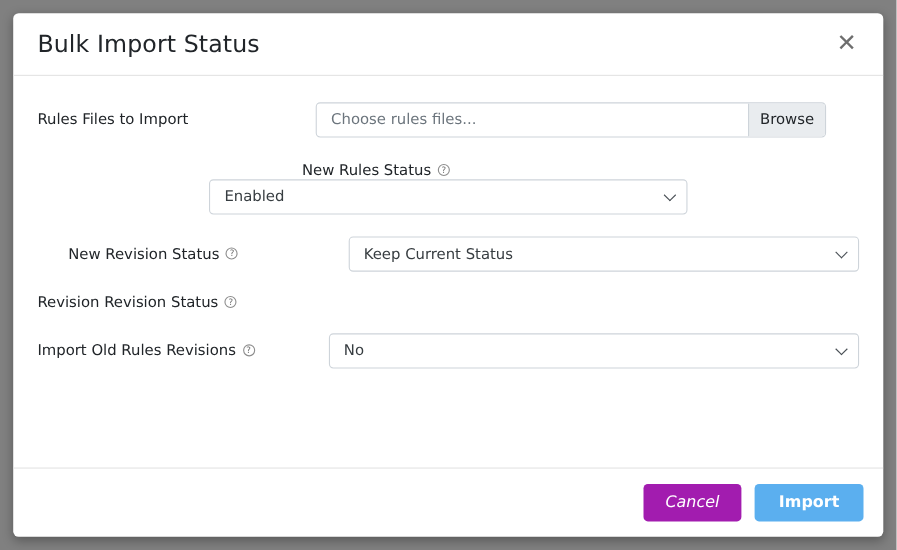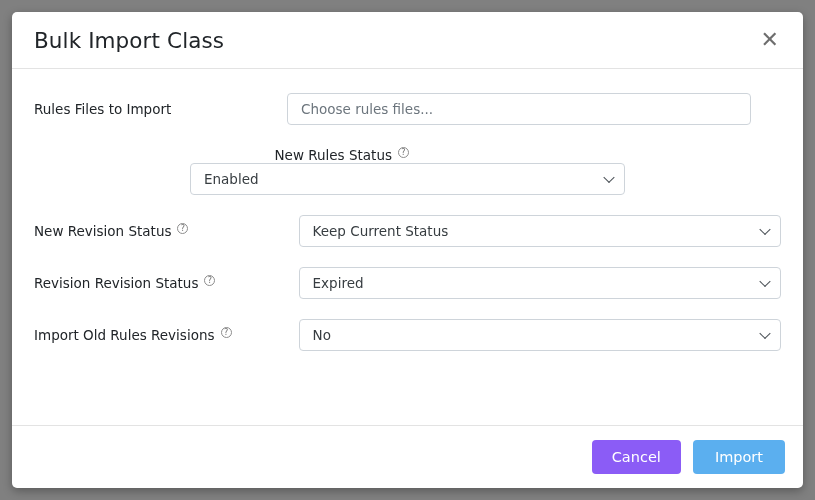--- a/index.html
+++ b/index.html
@@ -96,21 +96,21 @@
     font-family: "DejaVu Sans", "Liberation Sans", sans-serif;
   }
   .modal-body {
     flex: 1 1 auto; padding: 24px 22px 0 22px; position: relative;
   }
   .form-row {
     display: flex; align-items: center; margin-bottom: 19px;
   }
   .form-label {
     font-size: 13.5px; color: #212529;
-    display: flex; align-items: center;
+    display: flex; align-items: flex-end;
     white-space: nowrap;
   }
   .help-icon {
     display: inline-block; margin-left: 6px; position: relative; top: -3px;
     width: 11px; height: 11px; border: 1px solid #8d8d8d; border-radius: 50%;
     font-size: 8px; line-height: 10px; text-align: center; color: #6c6c6c;
   }
 
   
   .row-file { margin-bottom: 22px; }
@@ -146,36 +146,36 @@
     cursor: pointer;
   }
   .chev {
     position: absolute; right: 12px; top: 50%;
     width: 8px; height: 8px;
     border-right: 1.6px solid #4a5056; border-bottom: 1.6px solid #4a5056;
     transform: translateY(-70%) rotate(45deg);
     pointer-events: none;
   }
   .r1 { margin-bottom: 20px; flex-direction: column; }
-  .r2 { margin-bottom: 20px; }
+  .r2 { margin-bottom: 20px; margin-left: 28px; }
   .r3 { margin-bottom: 20px; }
 
   .modal-footer {
     flex: 0 0 auto;
     border-top: 1px solid #e3e3e3;
     padding: 14px 18px;
     display: flex; justify-content: flex-end; gap: 12px;
   }
   .btn {
     border: none; border-radius: 4px;
     font-size: 14.5px; padding: 9px 20px; cursor: pointer;
     font-family: "DejaVu Sans", "Liberation Sans", sans-serif;
   }
-  .btn-cancel { background: #8b5cf6; color: #ffffff; }
-  .btn-import { background: #5bafef; color: #ffffff; padding: 9px 22px;}
+  .btn-cancel { background: #a21caf; color: #ffffff; font-style: italic; }
+  .btn-import { background: #5bafef; color: #ffffff; padding: 9px 22px; font-weight: bold;}
 </style>
 </head>
 <body>
 
 <div id="app-background">
 
   <div class="bg-searchbar">
     <div class="bg-search-check">
       <div class="bg-check-circle"></div>
     </div>
@@ -276,32 +276,33 @@
       </div>
     </div>
   </div>
 </div>
 
 <div id="modal-overlay"></div>
 
 <div id="modal-dialog">
 
   <div class="modal-header">
-    <div class="modal-title">Bulk Import Class</div>
+    <div class="modal-title">Bulk Import Status</div>
     <button class="modal-close">✕</button>
   </div>
 
   <div class="modal-body">
 
     <div class="form-row row-file">
       <div class="form-label label-file">
         <span>Rules Files to Import</span>
       </div>
       <div class="file-group">
         <div class="file-placeholder">Choose rules files...</div>
+        <div class="file-browse">Browse</div>
       </div>
     </div>
 
     <div class="form-row r1">
       <div class="form-label label-sel">
         <span>New Rules Status</span>
         <span class="help-icon">?</span>
       </div>
       <div class="sel-wrap w1">
         <div class="sel-box">Enabled</div>
@@ -318,24 +319,20 @@
         <div class="sel-box">Keep Current Status</div>
         <span class="chev"></span>
       </div>
     </div>
 
     <div class="form-row r3">
       <div class="form-label label-sel">
         <span>Revision Revision Status</span>
         <span class="help-icon">?</span>
       </div>
-      <div class="sel-wrap w2">
-        <div class="sel-box">Expired</div>
-        <span class="chev"></span>
-      </div>
     </div>
 
     <div class="form-row">
       <div class="form-label label-sel">
         <span>Import Old Rules Revisions</span>
         <span class="help-icon">?</span>
       </div>
       <div class="sel-wrap w2">
         <div class="sel-box">No</div>
         <span class="chev"></span>

